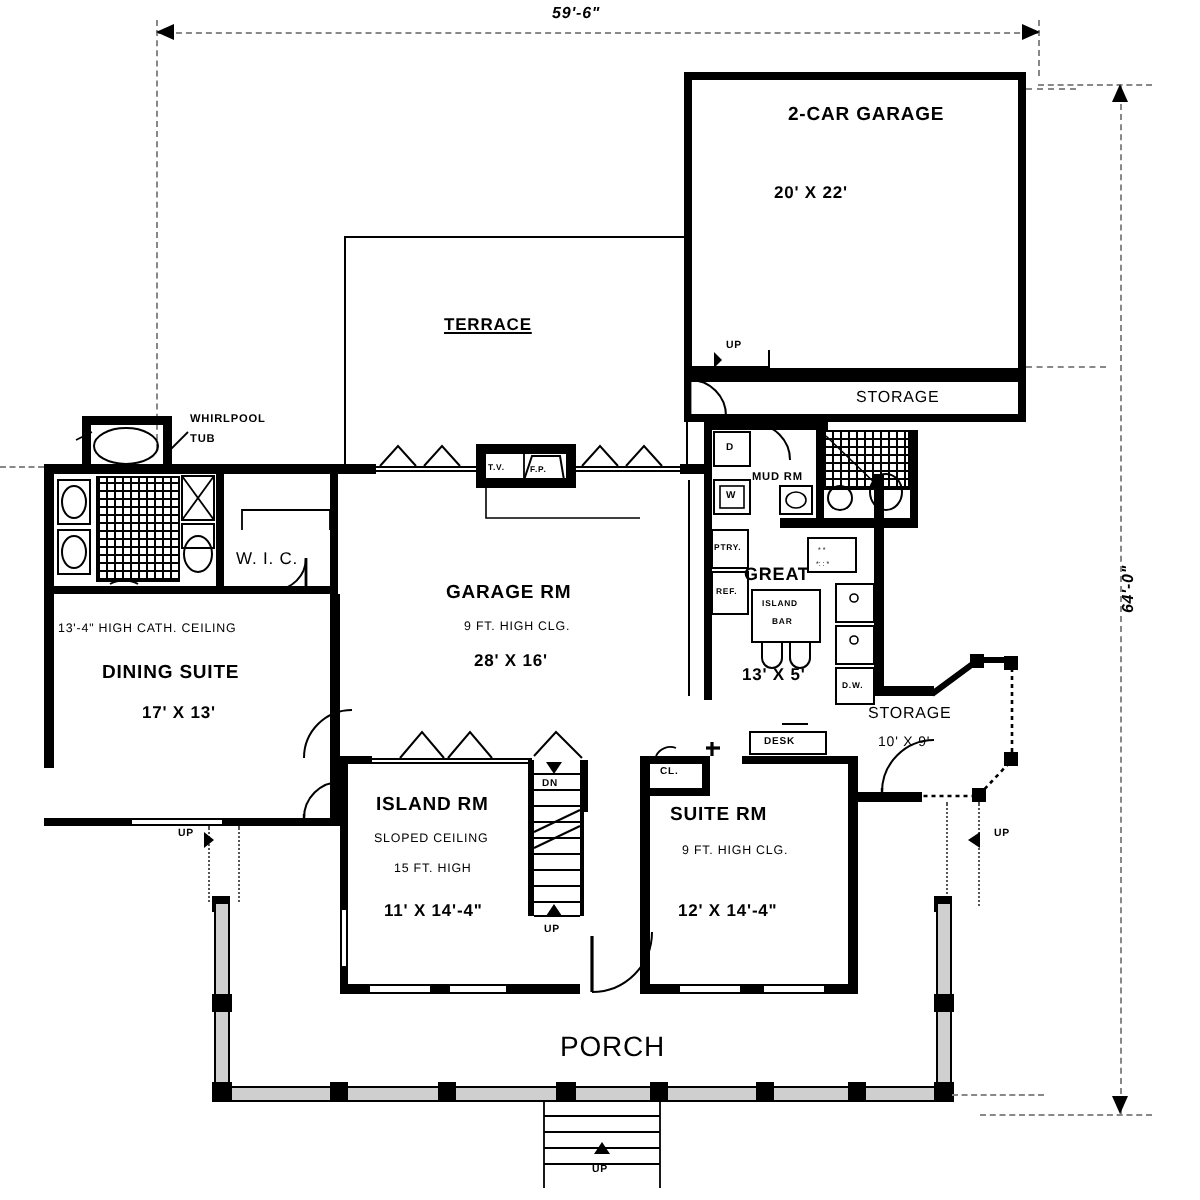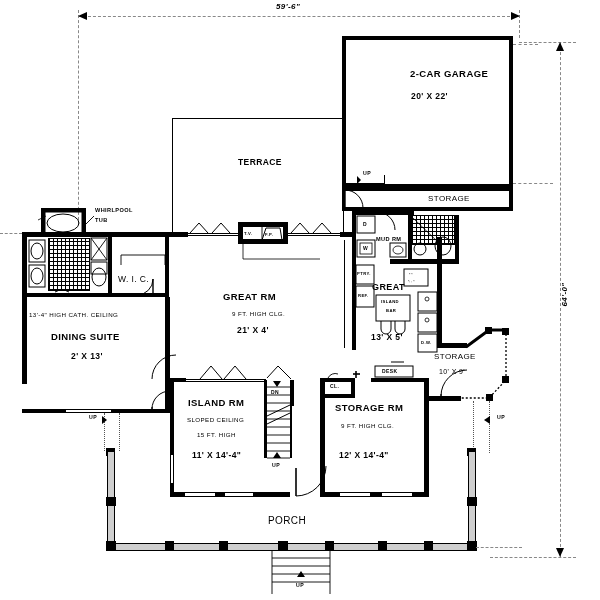--- a/index.html
+++ b/index.html
@@ -49,22 +49,22 @@
     <polygon points="78,16 87,12 87,20" fill="#000"></polygon>
     <polygon points="520,16 511,12 511,20" fill="#000"></polygon>
     <polygon points="560,42 556,51 564,51" fill="#000"></polygon>
     <polygon points="560,557 556,548 564,548" fill="#000"></polygon>
   </svg>
 
   <div class="wall" style="left:342px;top:36px;width:171px;height:4px;"></div>
   <div class="wall" style="left:342px;top:36px;width:4px;height:152px;"></div>
   <div class="wall" style="left:509px;top:36px;width:4px;height:152px;"></div>
   <div class="wall" style="left:342px;top:184px;width:171px;height:4px;"></div>
-  <div class="lbl rm-name" style="left:394px;top:68px;margin-left:16px;">2-CAR GARAGE</div>
-  <div class="lbl rm-dim" style="left:411px;top:91px;">20' X 22'</div>
+  <div class="lbl rm-name" style="left:394px;top:52px;">2-CAR GARAGE</div>
+  <div class="lbl rm-dim" style="left:387px;top:91px;">20' X 22'</div>
   <div class="thin" style="left:384px;top:34px;width:40px;height:1px;background:#fff;"></div>
   <div class="dash" style="left:513px;top:44px;width:25px;"></div>
   <div class="dash" style="left:513px;top:183px;width:40px;"></div>
 
   <div class="thin" style="left:345px;top:183px;width:40px;height:1px;"></div>
   <div class="thin" style="left:384px;top:175px;width:1px;height:9px;"></div>
   <div class="lbl tiny" style="left:363px;top:170px;">UP</div>
   <svg class="ov">
       <polygon points="361,180 357,176 357,184" fill="#000"></polygon>
     </svg>
@@ -74,21 +74,21 @@
   <div class="wall" style="left:342px;top:188px;width:3px;height:23px;"></div>
   <div class="wall" style="left:509px;top:188px;width:4px;height:23px;"></div>
   <div class="lbl rm-sub" style="left:428px;top:194px;font-size:8px;">STORAGE</div>
 
   <svg class="ov">
     <path d="M345 190 A 18 18 0 0 1 363 208" fill="none" stroke="#000" stroke-width="1"></path>
     <line x1="345" y1="190" x2="345" y2="208" stroke="#000" stroke-width="1.4"></line>
   </svg>
 
   <div class="outline" style="left:172px;top:118px;width:172px;height:115px;border-width:1px;border-color:#000;border-bottom:none;"></div>
-  <div class="lbl rm-name" style="left:238px;top:157px;font-size:8.5px;">TERRACE</div>
+  <div class="lbl rm-name" style="left:222px;top:157px;font-size:8.5px;text-decoration:underline;">TERRACE</div>
 
   <div class="wall" style="left:41px;top:208px;width:45px;height:4px;"></div>
   <div class="wall" style="left:41px;top:208px;width:4px;height:26px;"></div>
   <div class="wall" style="left:82px;top:208px;width:4px;height:26px;"></div>
   <svg class="ov">
     <rect x="45" y="212" width="37" height="22" fill="none" stroke="#000" stroke-width="1"></rect>
     <ellipse cx="63" cy="223" rx="16" ry="9" fill="none" stroke="#000" stroke-width="1"></ellipse>
     <line x1="38" y1="220" x2="46" y2="216" stroke="#000" stroke-width="0.8"></line>
   </svg>
   <div class="lbl tiny" style="left:95px;top:207px;font-size:5.6px;">WHIRLPOOL</div>
@@ -123,21 +123,21 @@
     <path d="M121 265 L121 255 L165 255 L165 265" fill="none" stroke="#000" stroke-width="0.9"></path>
     <path d="M137 295 A 16 16 0 0 0 153 279" fill="none" stroke="#000" stroke-width="1"></path>
     <line x1="153" y1="279" x2="153" y2="295" stroke="#000" stroke-width="1.4"></line>
   </svg>
 
   <div class="wall" style="left:165px;top:297px;width:5px;height:116px;"></div>
   <div class="wall" style="left:22px;top:409px;width:148px;height:4px;"></div>
   <div class="thin" style="left:66px;top:409px;width:45px;height:4px;background:#fff;border-top:1px solid #000;border-bottom:1px solid #000;box-sizing:border-box;"></div>
   <div class="lbl rm-sub" style="left:29px;top:311px;">13'-4" HIGH CATH. CEILING</div>
   <div class="lbl rm-name" style="left:51px;top:331px;">DINING SUITE</div>
-  <div class="lbl rm-dim" style="left:71px;top:351px;">2' X 13'</div>
+  <div class="lbl rm-dim" style="left:71px;top:351px;">17' X 13'</div>
 
   <svg class="ov">
     <path d="M152 409 A 18 18 0 0 1 170 391" fill="none" stroke="#000" stroke-width="1"></path>
     <line x1="152" y1="407" x2="152" y2="409" stroke="#000" stroke-width="1.2"></line>
   </svg>
 
   <div class="dotlinev" style="left:104px;top:413px;height:38px;"></div>
   <div class="dotlinev" style="left:119px;top:413px;height:38px;"></div>
   <div class="lbl tiny" style="left:89px;top:414px;">UP</div>
   <svg class="ov">
@@ -163,23 +163,23 @@
     <line x1="262" y1="227" x2="262" y2="240" stroke="#000" stroke-width="0.9"></line>
     <path d="M243 244 L243 259 L320 259" fill="none" stroke="#000" stroke-width="0.8"></path>
   </svg>
   <div class="thin" style="left:288px;top:233px;width:52px;height:3px;background:#fff;border-top:1px solid #000;border-bottom:1px solid #000;box-sizing:border-box;"></div>
   <svg class="ov">
     <path d="M291 233 L300 223 L309 233" fill="none" stroke="#000" stroke-width="1"></path>
     <path d="M313 233 L322 223 L331 233" fill="none" stroke="#000" stroke-width="1"></path>
   </svg>
   <div class="wall" style="left:340px;top:232px;width:12px;height:5px;"></div>
 
-  <div class="lbl rm-name" style="left:223px;top:291px;">GREAT RM</div>
+  <div class="lbl rm-name" style="left:223px;top:291px;">GARAGE RM</div>
   <div class="lbl rm-sub" style="left:232px;top:310px;">9 FT. HIGH CLG.</div>
-  <div class="lbl rm-dim" style="left:237px;top:325px;">21' X 4'</div>
+  <div class="lbl rm-dim" style="left:237px;top:325px;">28' X 16'</div>
 
   <div class="wall" style="left:170px;top:378px;width:4px;height:35px;"></div>
   <svg class="ov">
     <path d="M152 379 A 24 24 0 0 1 176 355" fill="none" stroke="#000" stroke-width="1"></path>
   </svg>
   <div class="wall" style="left:174px;top:378px;width:12px;height:4px;"></div>
   <div class="thin" style="left:186px;top:379px;width:80px;height:3px;background:#fff;border-top:1px solid #000;border-bottom:1px solid #000;box-sizing:border-box;"></div>
   <svg class="ov">
     <path d="M200 379 L211 366 L222 379" fill="none" stroke="#000" stroke-width="1"></path>
     <path d="M224 379 L235 366 L246 379" fill="none" stroke="#000" stroke-width="1"></path>
@@ -223,21 +223,21 @@
   <svg class="ov">
     <path d="M296 496 A 30 30 0 0 0 326 466" fill="none" stroke="#000" stroke-width="1"></path>
     <line x1="296" y1="468" x2="296" y2="496" stroke="#000" stroke-width="1.6"></line>
   </svg>
 
   <div class="wall" style="left:320px;top:378px;width:5px;height:118px;"></div>
   <div class="wall" style="left:320px;top:492px;width:108px;height:5px;"></div>
   <div class="thin" style="left:340px;top:492px;width:30px;height:5px;background:#fff;border-top:1px solid #000;border-bottom:1px solid #000;box-sizing:border-box;"></div>
   <div class="thin" style="left:382px;top:492px;width:30px;height:5px;background:#fff;border-top:1px solid #000;border-bottom:1px solid #000;box-sizing:border-box;"></div>
   <div class="wall" style="left:424px;top:378px;width:5px;height:119px;"></div>
-  <div class="lbl rm-name" style="left:335px;top:402px;">STORAGE RM</div>
+  <div class="lbl rm-name" style="left:335px;top:402px;">SUITE RM</div>
   <div class="lbl rm-sub" style="left:341px;top:422px;">9 FT. HIGH CLG.</div>
   <div class="lbl rm-dim" style="left:339px;top:450px;">12' X 14'-4"</div>
 
   <div class="wall" style="left:320px;top:378px;width:35px;height:4px;"></div>
   <div class="wall" style="left:351px;top:378px;width:4px;height:20px;"></div>
   <div class="wall" style="left:320px;top:394px;width:35px;height:4px;"></div>
   <div class="lbl micro" style="left:330px;top:383px;font-size:5px;">CL.</div>
   <svg class="ov">
     <path d="M328 378 A 8 8 0 0 1 338 374" fill="none" stroke="#000" stroke-width="0.9"></path>
     <line x1="353" y1="374" x2="360" y2="374" stroke="#000" stroke-width="1.6"></line>
@@ -349,21 +349,21 @@
   <div class="post" style="left:106px;top:541px;width:10px;height:10px;"></div>
   <div class="post" style="left:165px;top:541px;width:9px;height:10px;"></div>
   <div class="post" style="left:219px;top:541px;width:9px;height:10px;"></div>
   <div class="post" style="left:278px;top:541px;width:10px;height:10px;"></div>
   <div class="post" style="left:325px;top:541px;width:9px;height:10px;"></div>
   <div class="post" style="left:378px;top:541px;width:9px;height:10px;"></div>
   <div class="post" style="left:424px;top:541px;width:9px;height:10px;"></div>
   <div class="post" style="left:467px;top:541px;width:10px;height:10px;"></div>
   <div class="post" style="left:106px;top:497px;width:10px;height:9px;"></div>
   <div class="post" style="left:467px;top:497px;width:10px;height:9px;"></div>
-  <div class="lbl rm-sub" style="left:268px;top:515px;font-size:10px;">PORCH</div>
+  <div class="lbl rm-sub" style="left:280px;top:515px;font-size:14px;">PORCH</div>
 
   <svg class="ov">
     <g stroke="#000" stroke-width="0.9" fill="none">
       <line x1="272" y1="551" x2="272" y2="594"></line>
       <line x1="330" y1="551" x2="330" y2="594"></line>
       <line x1="272" y1="558" x2="330" y2="558"></line>
       <line x1="272" y1="566" x2="330" y2="566"></line>
       <line x1="272" y1="574" x2="330" y2="574"></line>
       <line x1="272" y1="582" x2="330" y2="582"></line>
     </g>

